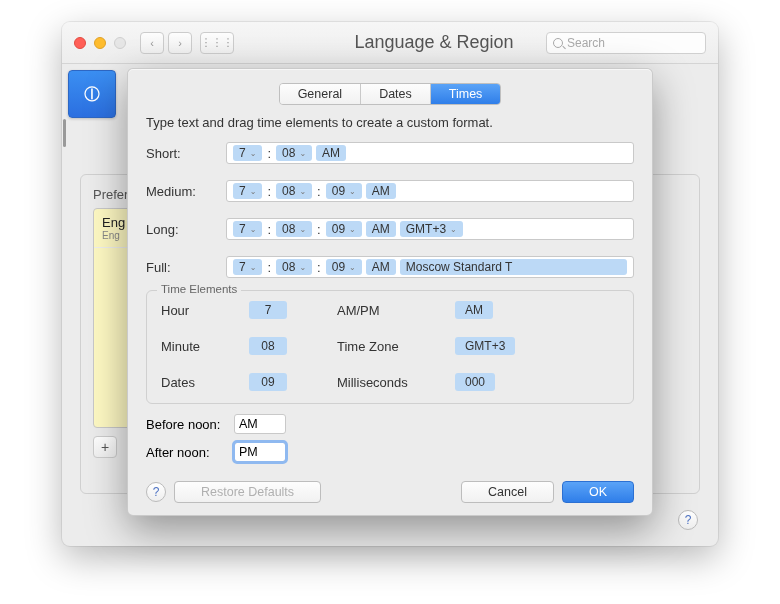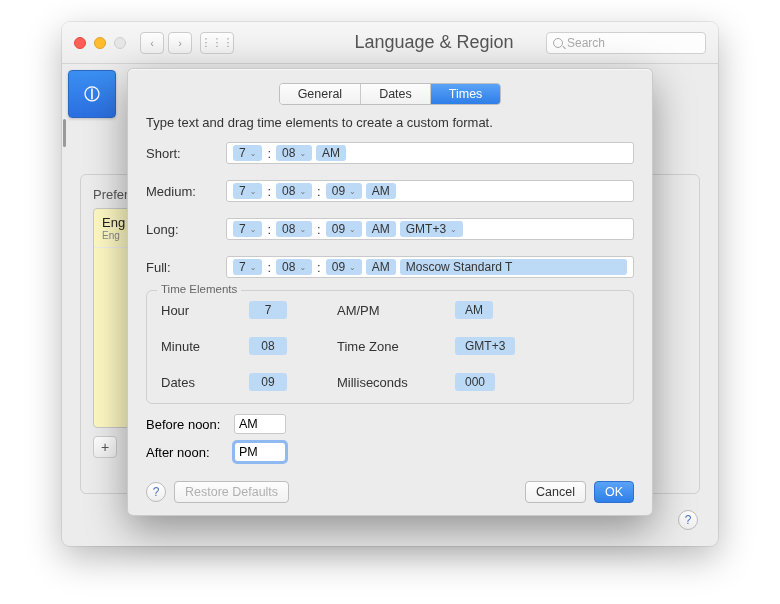--- a/index.html
+++ b/index.html
@@ -244,21 +244,21 @@
     gap:8px;
     padding-top:10px;
   }
   .help-s {
     width:20px;height:20px;border:1px solid #bbb;border-radius:50%;
     background:linear-gradient(#fff,#eee);color:#4d72c3;font-size:12px;
     display:flex;align-items:center;justify-content:center;
   }
   .btn {
     height:22px;
-    padding:0 10px;
+    padding:0 26px;
     border-radius:4px;
     border:1px solid #bdbdbd;
     background:linear-gradient(#fdfdfd,#f1f1f1);
     font-size:12.5px;
     color:#333;
   }
   .btn.disabled { color:#b0b0b0;}
   .btn.primary {
     background:linear-gradient(#5aa3f7,#2f7ee9);
     border:1px solid #2c70d2;

